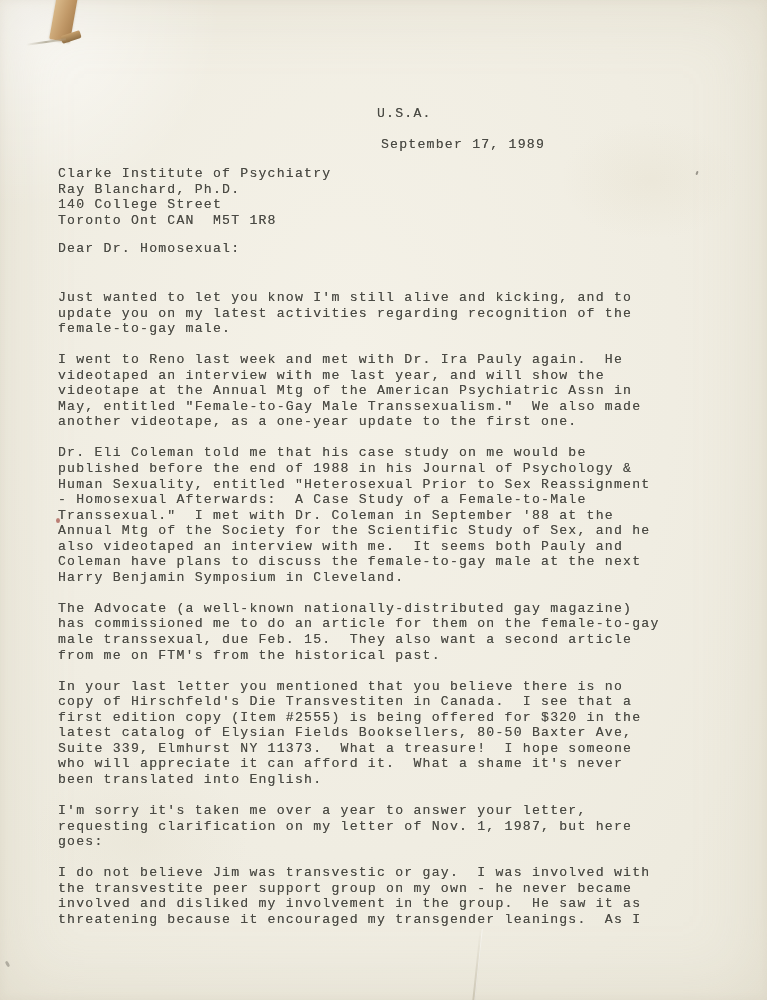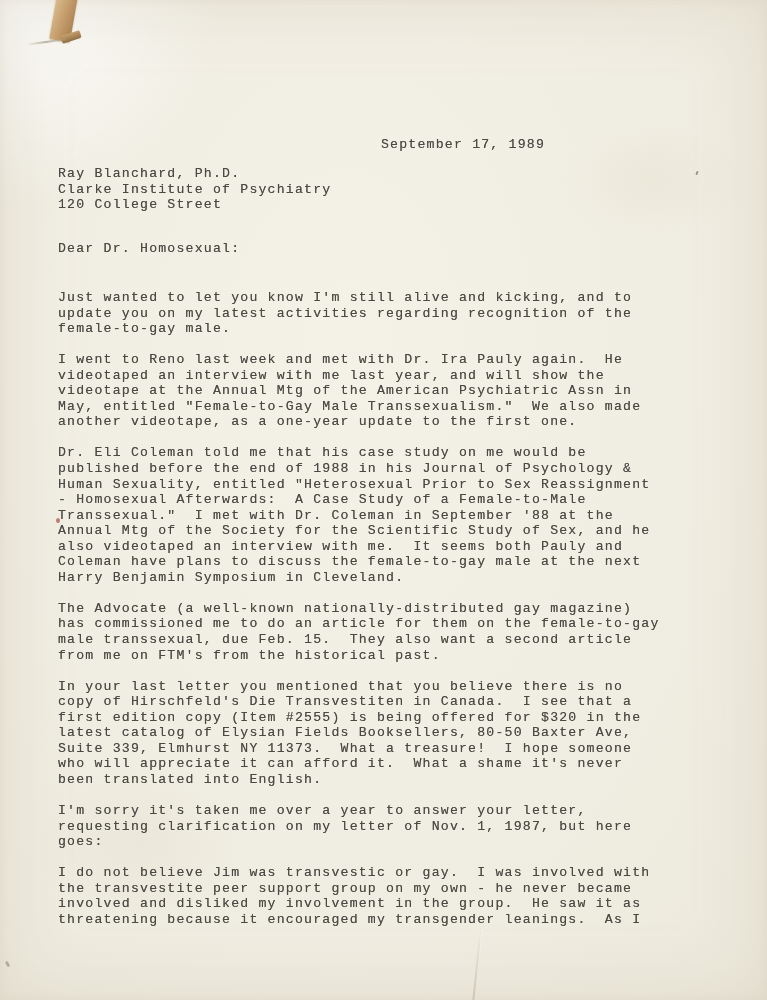--- a/index.html
+++ b/index.html
@@ -97,25 +97,26 @@
 <div class="paper">
 
   <div class="blotch1"></div>
   <div class="blotch2"></div>
 
   <div class="tape"></div>
   <div class="tape-foot"></div>
   <div class="scratch"></div>
 
   <div class="typed sender">
+    <div class="line">U.S.A.</div>
   </div>
 
   <div class="typed date">September 17, 1989</div>
 
-  <div class="typed recipient"><div class="line">Ray Blanchard, Ph.D.</div><div class="line">Clarke Institute of Psychiatry</div><div class="line">120 College Street</div></div>
+  <div class="typed recipient"><div class="line">Clarke Institute of Psychiatry</div><div class="line">Ray Blanchard, Ph.D.</div><div class="line">140 College Street</div><div class="line">Toronto Ont CAN  M5T 1R8</div></div>
 
   <div class="typed salutation">Dear Dr. Homosexual:</div>
 
   <div class="typed letter-body"><div class="paragraph"><div class="line"><span>Just wanted to let you know I'm still alive and kicking, and to</span></div><div class="line"><span>update you on my latest activities regarding recognition of the</span></div><div class="line"><span>female-to-gay male.</span></div></div><div class="paragraph"><div class="line"><span>I went to Reno last week and met with Dr. Ira Pauly again.  He</span></div><div class="line"><span>videotaped an interview with me last year, and will show the</span></div><div class="line"><span>videotape at the Annual Mtg of the American Psychiatric Assn in</span></div><div class="line"><span>May, entitled "Female-to-Gay Male Transsexualism."  We also made</span></div><div class="line"><span>another videotape, as a one-year update to the first one.</span></div></div><div class="paragraph"><div class="line"><span>Dr. Eli Coleman told me that his case study on me would be</span></div><div class="line"><span>published before the end of 1988 in his </span><span class="u">Journal of Psychology &amp;</span></div><div class="line"><span class="u">Human Sexuality,</span><span> entitled "Heterosexual Prior to Sex Reassignment</span></div><div class="line"><span>- Homosexual Afterwards:  A Case Study of a Female-to-Male</span></div><div class="line"><span>Transsexual."  I met with Dr. Coleman in September '88 at the</span></div><div class="line"><span>Annual Mtg of the Society for the Scientific Study of Sex, and he</span></div><div class="line"><span>also videotaped an interview with me.  It seems both Pauly and</span></div><div class="line"><span>Coleman have plans to discuss the female-to-gay male at the next</span></div><div class="line"><span>Harry Benjamin Symposium in Cleveland.</span></div></div><div class="paragraph"><div class="line"><span class="u">The Advocate</span><span> (a well-known nationally-distributed gay magazine)</span></div><div class="line"><span>has commissioned me to do an article for them on the female-to-gay</span></div><div class="line"><span>male transsexual, due Feb. 15.  They also want a second article</span></div><div class="line"><span>from me on FTM's from the historical past.</span></div></div><div class="paragraph"><div class="line"><span>In your last letter you mentioned that you believe there is no</span></div><div class="line"><span>copy of Hirschfeld's </span><span class="u">Die Transvestiten</span><span> in Canada.  I see that a</span></div><div class="line"><span>first edition copy (Item #2555) is being offered for $320 in the</span></div><div class="line"><span>latest catalog of Elysian Fields Booksellers, 80-50 Baxter Ave,</span></div><div class="line"><span>Suite 339, Elmhurst NY 11373.  What a treasure!  I hope someone</span></div><div class="line"><span>who will appreciate it can afford it.  What a shame it's never</span></div><div class="line"><span>been translated into English.</span></div></div><div class="paragraph"><div class="line"><span>I'm sorry it's taken me over a year to answer your letter,</span></div><div class="line"><span>requesting clarification on my letter of Nov. 1, 1987, but here</span></div><div class="line"><span>goes:</span></div></div><div class="paragraph"><div class="line"><span>I do not believe Jim was transvestic or gay.  I was involved with</span></div><div class="line"><span>the transvestite peer support group on my own - he never became</span></div><div class="line"><span>involved and disliked my involvement in the group.  He saw it as</span></div><div class="line"><span>threatening because it encouraged my transgender leanings.  As I</span></div></div></div>
 
   <div class="ink-dot"></div>
   <div class="speck-right"></div>
   <div class="speck-bottom"></div>
   <div class="crease"></div>
 

